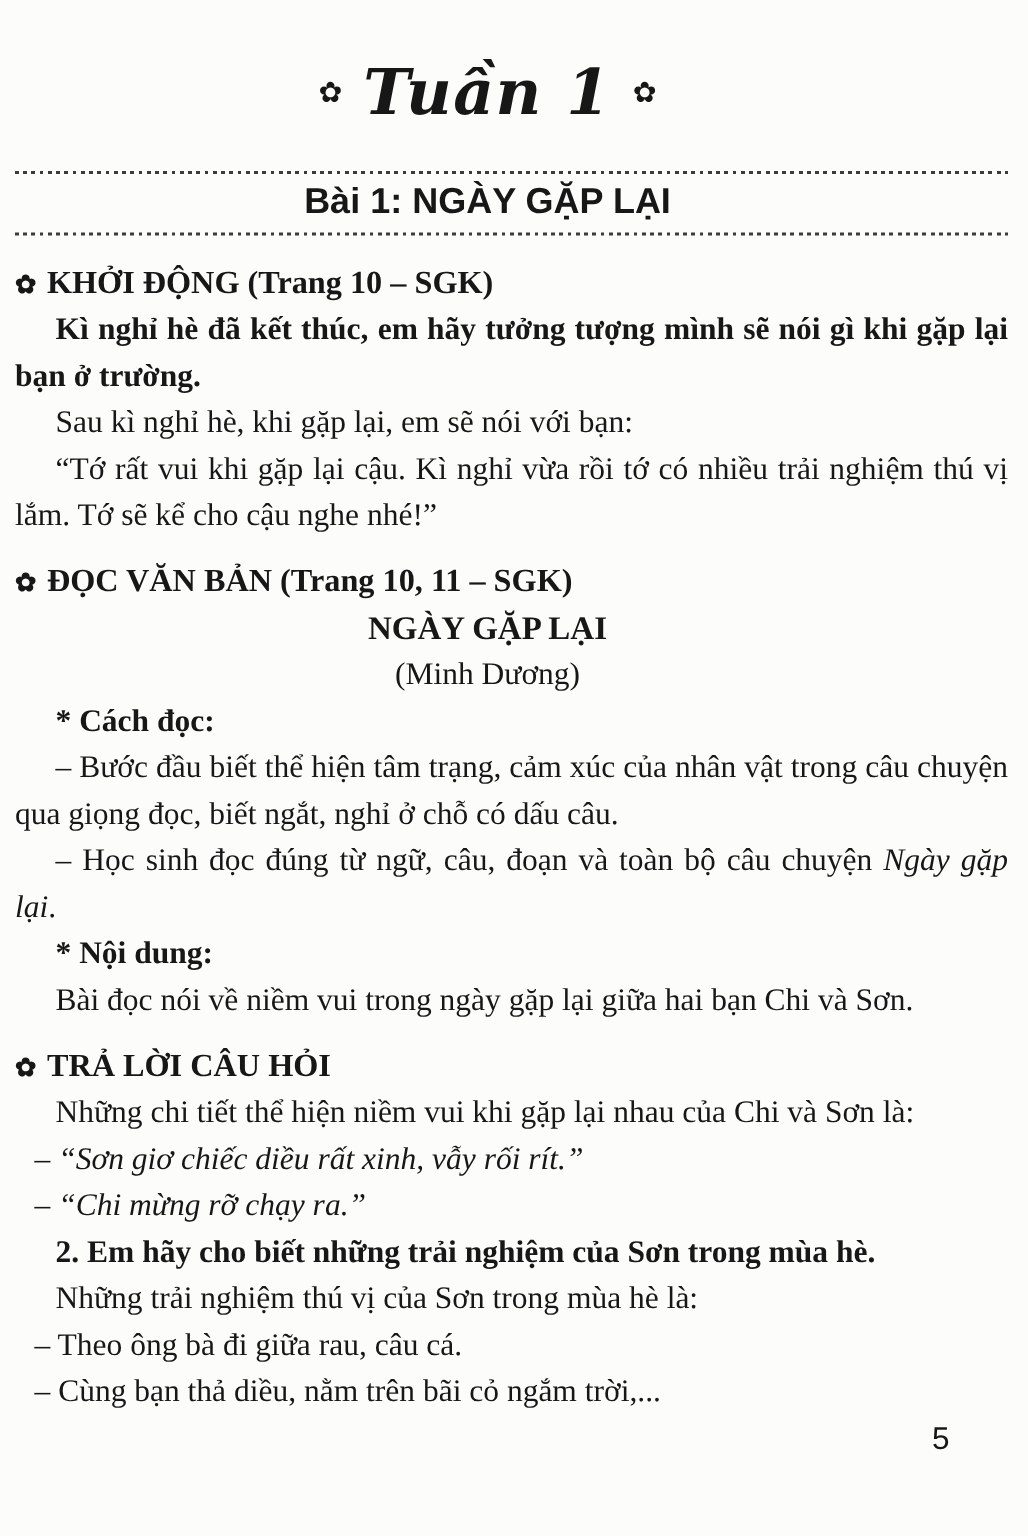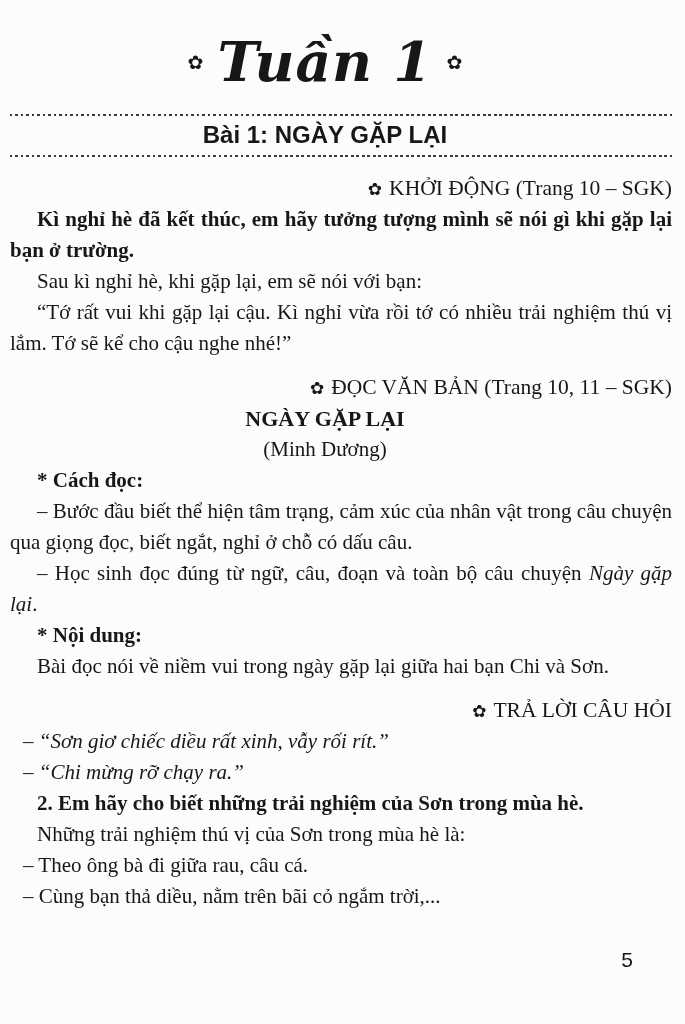--- a/index.html
+++ b/index.html
@@ -29,21 +29,21 @@
     display: flex;
     align-items: center;
     justify-content: center;
     gap: 14px;
     transform: translateX(-16px);
   }
   .banner .script-title {
     font-family: "DejaVu Serif", serif;
     font-style: italic;
     font-weight: 700;
-    font-size: 55px;
+    font-size: 42px;
     line-height: 48px;
     letter-spacing: 1px;
   }
   .flower {
     font-size: 19px;
     line-height: 19px;
   }
 
   
   .lesson-header {
@@ -66,22 +66,22 @@
   
   p {
     margin: 0;
     font-size: 21px;
     line-height: 31px;
     text-align: justify;
   }
   .sec-heading {
     font-size: 21.5px;
     line-height: 31px;
-    font-weight: normal;
-    text-align: right;
+    font-weight: bold;
+    text-align: left;
   }
   .sec-heading .flower {
     font-size: 17px;
     margin-right: 7px;
   }
   .mt-first { margin-top: 16px; }
   .mt-sec   { margin-top: 13px; }
   .indent       { text-indent: 27px; }
   .small-indent { text-indent: 13px; }
   .bold   { font-weight: bold; }
@@ -131,20 +131,21 @@
       <p class="center">(Minh Dương)</p>
       <p class="bold indent">* Cách đọc:</p>
       <p class="indent">– Bước đầu biết thể hiện tâm trạng, cảm xúc của nhân vật trong câu chuyện qua giọng đọc, biết ngắt, nghỉ ở chỗ có dấu câu.</p>
       <p class="indent"><span>– Học sinh đọc đúng từ ngữ, câu, đoạn và toàn bộ câu chuyện </span><span class="italic">Ngày gặp lại</span><span>.</span></p>
       <p class="bold indent">* Nội dung:</p>
       <p class="indent">Bài đọc nói về niềm vui trong ngày gặp lại giữa hai bạn Chi và Sơn.</p>
     </div>
 
     <div>
       <p class="sec-heading mt-sec"><span class="flower">✿</span><span>TRẢ LỜI CÂU HỎI</span></p>
+      <p class="indent">Những chi tiết thể hiện niềm vui khi gặp lại nhau của Chi và Sơn là:</p>
       <p class="italic small-indent">– “Sơn giơ chiếc diều rất xinh, vẫy rối rít.”</p>
       <p class="italic small-indent">– “Chi mừng rỡ chạy ra.”</p>
       <p class="bold indent">2. Em hãy cho biết những trải nghiệm của Sơn trong mùa hè.</p>
       <p class="indent">Những trải nghiệm thú vị của Sơn trong mùa hè là:</p>
       <p class="small-indent">– Theo ông bà đi giữa rau, câu cá.</p>
       <p class="small-indent">– Cùng bạn thả diều, nằm trên bãi cỏ ngắm trời,...</p>
     </div>
 
   </div>
 

